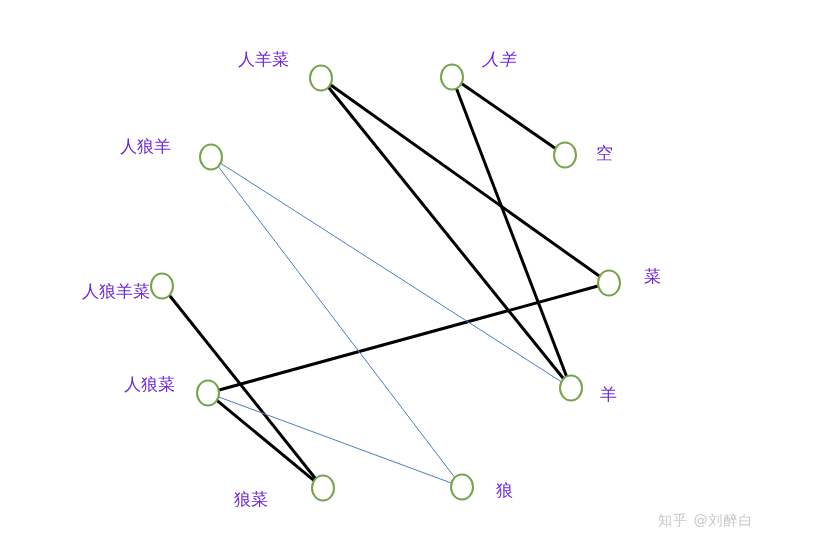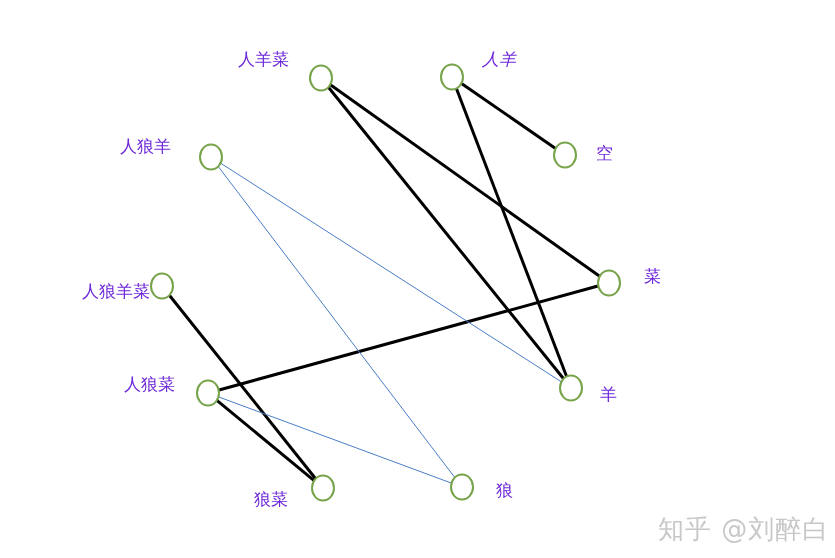--- a/index.html
+++ b/index.html
@@ -1,20 +1,20 @@
 <!DOCTYPE html>
 <html><head>
 <meta charset="utf-8">
 <style>
   html, body { margin:0; padding:0; background:#ffffff; }
   body { width:835px; height:558px; position:relative; overflow:hidden;
          font-family: "DejaVu Sans", sans-serif; }
   #diagram { position:absolute; left:0; top:0; width:835px; height:558px; }
   .label { position:absolute; font-size:17px; color:#6d28d9; white-space:nowrap; line-height:20px; }
-  .watermark { position:absolute; left:658px; top:512px; font-size:26px; color:#c8c8c8;
+  .watermark { position:absolute; left:658px; top:512px; font-size:14px; color:#c8c8c8;
                letter-spacing:1px; white-space:nowrap; }
 </style>
 </head>
 <body>
 
 <svg id="diagram" width="835" height="558" viewBox="0 0 835 558" xmlns="http://www.w3.org/2000/svg">
   <g id="edges">
       <line x1="461.46424665116336" y1="83.53284282115702" x2="555.5357533488366" y2="148.46715717884297" stroke="#000000" stroke-width="3"></line>
       <line x1="456.10973932774806" y1="87.7405792515097" x2="566.8902606722519" y2="377.2594207484903" stroke="#000000" stroke-width="3"></line>
       <line x1="330.36891245434083" y1="84.66884393451345" x2="599.6310875456592" y2="276.33115606548654" stroke="#000000" stroke-width="3"></line>
@@ -42,17 +42,17 @@
 
 <div id="labels">
     <div class="label" style="left: 238px; top: 49px;">人羊菜</div>
     <div class="label" style="left: 482px; top: 49px; font-style: italic;">人羊</div>
     <div class="label" style="left: 596px; top: 143px;">空</div>
     <div class="label" style="left: 120px; top: 136px;">人狼羊</div>
     <div class="label" style="left: 644px; top: 266px;">菜</div>
     <div class="label" style="left: 38px; top: 281px; margin-left: 44px;">人狼羊菜</div>
     <div class="label" style="left: 600px; top: 384px;">羊</div>
     <div class="label" style="left: 124px; top: 374px;">人狼菜</div>
-    <div class="label" style="left: 254px; top: 489px;">狼菜</div>
+    <div class="label" style="left: 234px; top: 489px;">狼菜</div>
     <div class="label" style="left: 496px; top: 480px;">狼</div>
   </div>
 
 <div class="watermark">知乎 @刘醉白</div>
 
 </body></html>

